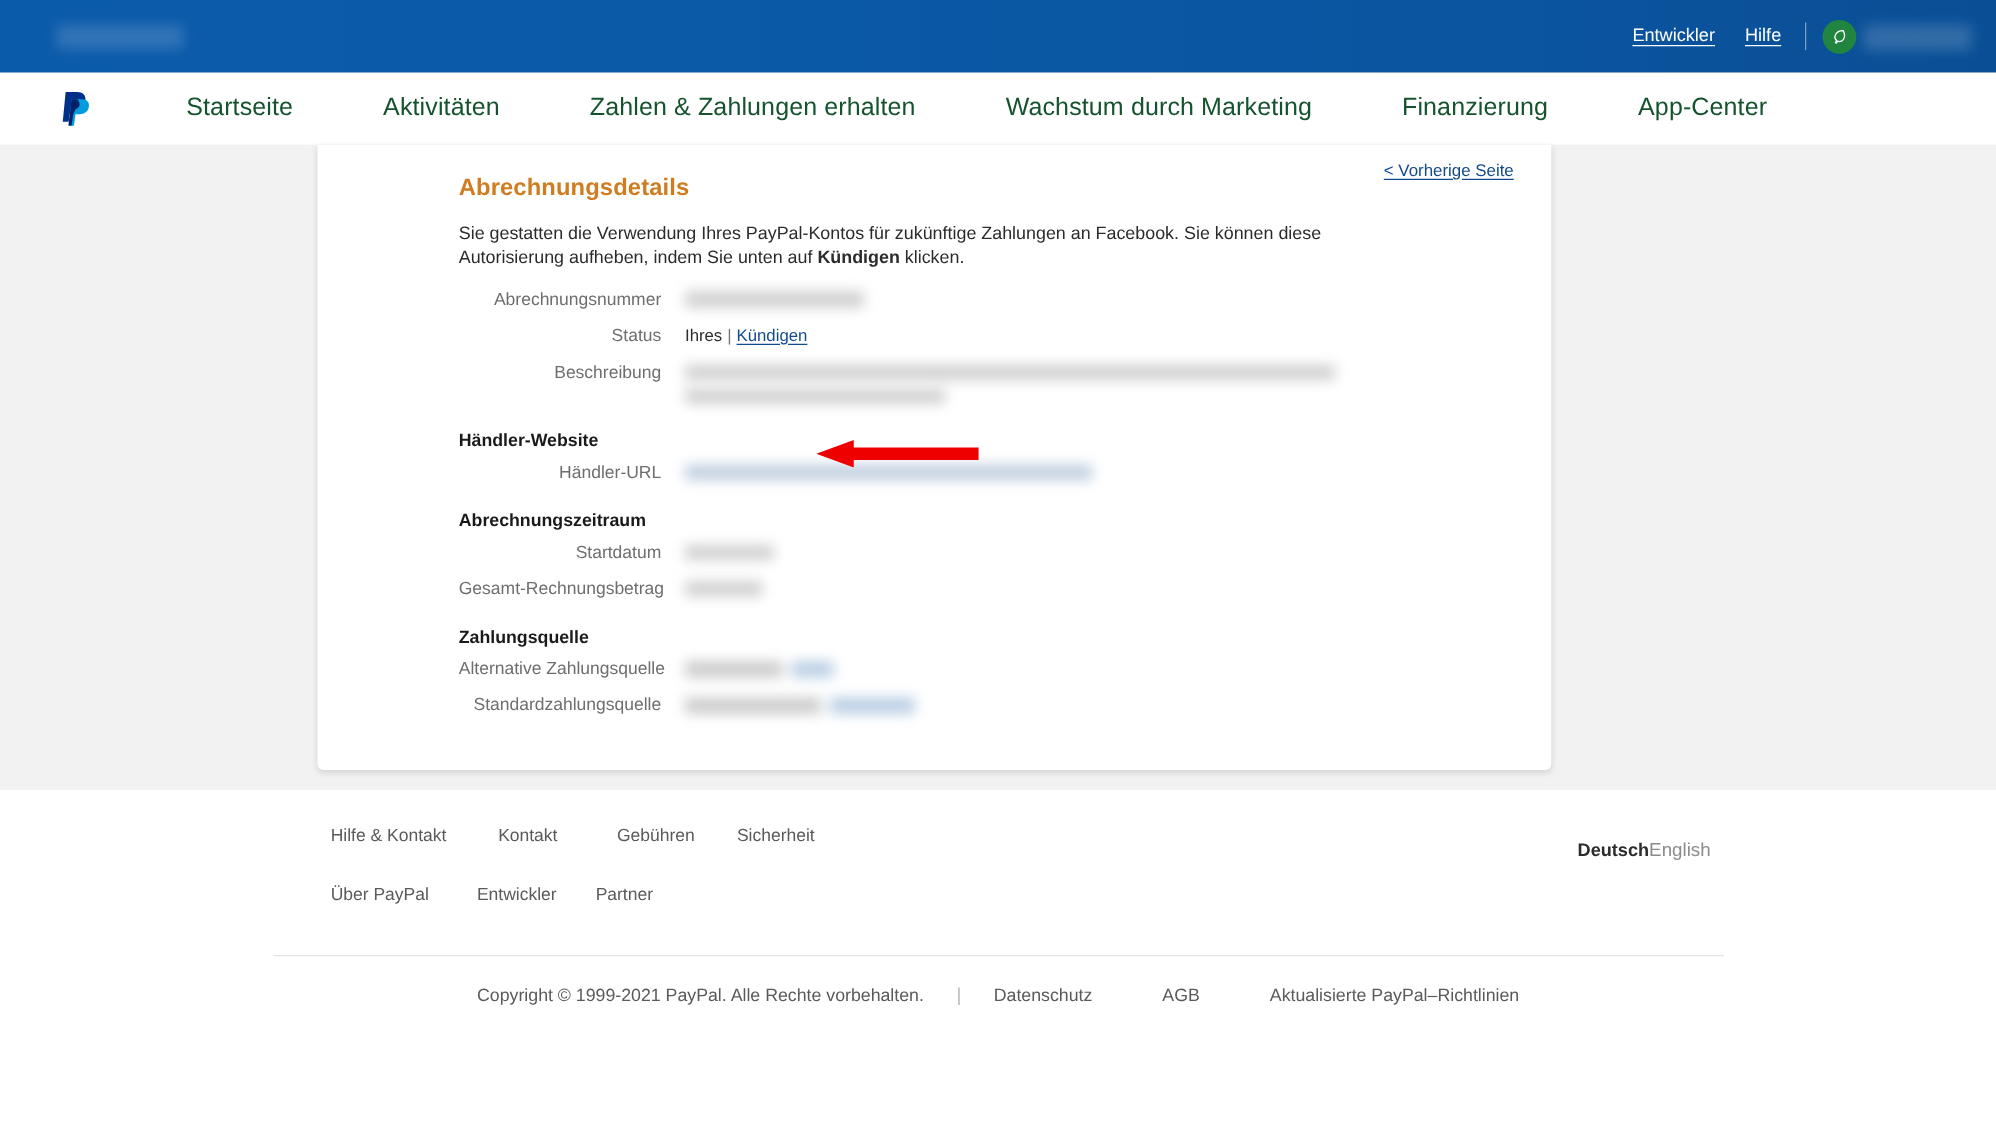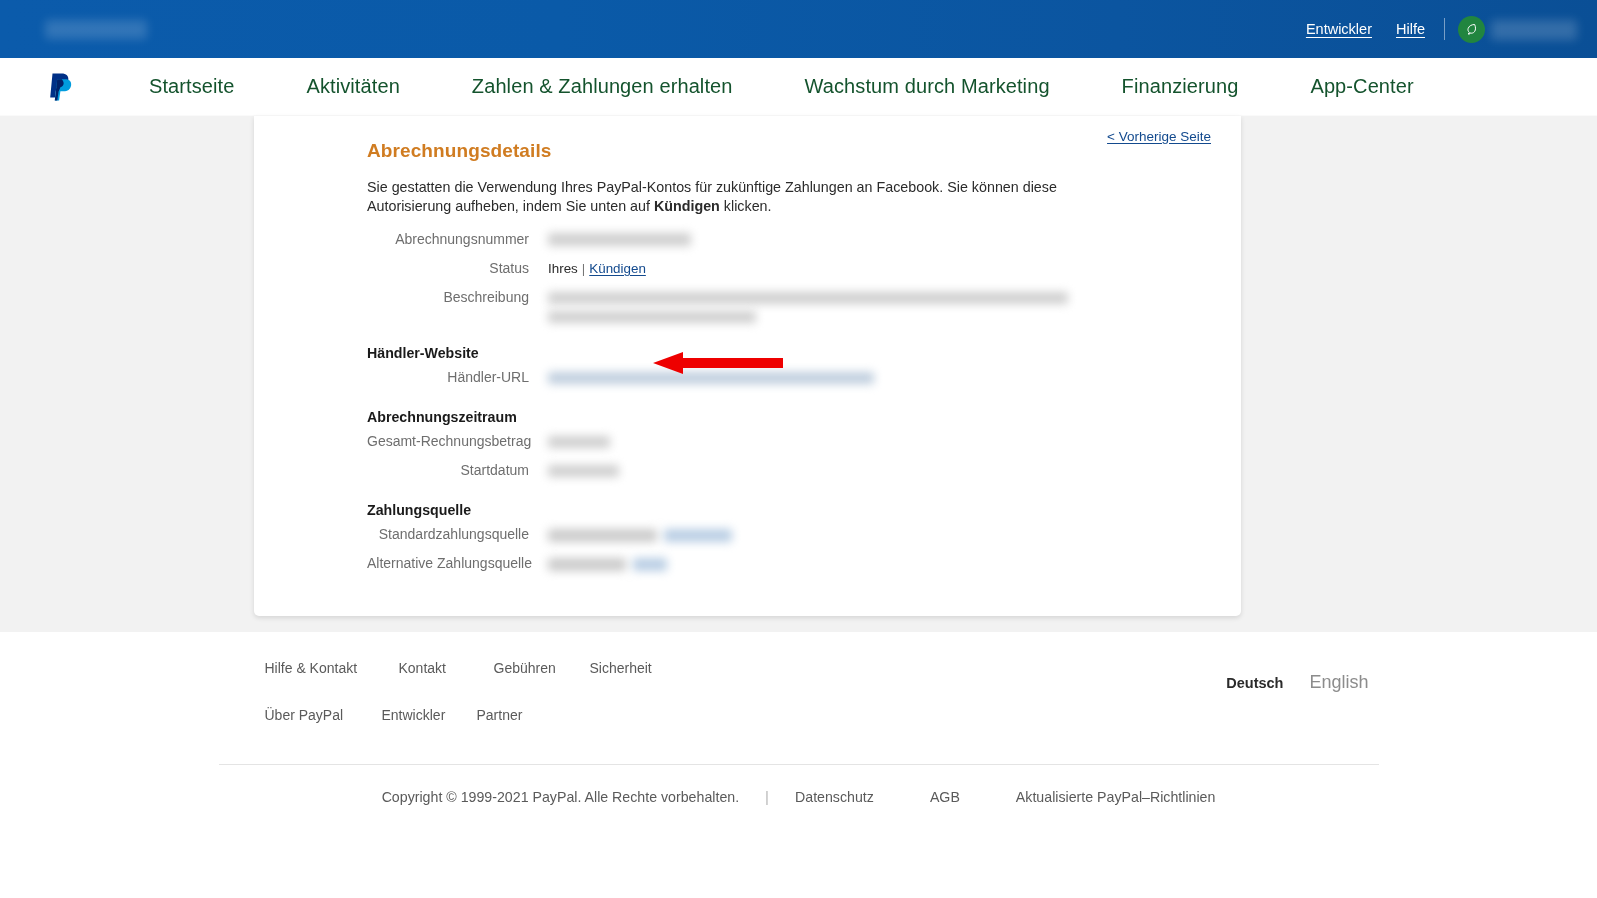--- a/index.html
+++ b/index.html
@@ -156,21 +156,21 @@
     color: #5a5a5a; font-size: 14px; cursor: pointer; white-space: nowrap;
   }
   .frow1, .frow2 { position: absolute; display: flex; }
   .frow1 { top: 28px; left: 46px; align-items: flex-end; }
   .frow2 { top: 75px; left: 46px; }
   .lang {
     position: absolute; top: 40px; right: 10px;
     display: flex; align-items: center;
   }
   .lang-active { color: #2b2b2b; font-size: 14.5px; font-weight: bold; cursor: pointer; }
-  .lang-inactive { color: #8c8c8c; font-size: 18px; cursor: pointer; margin-left: 26px; }
+  .lang-inactive { color: #8c8c8c; font-size: 15px; cursor: pointer; }
   .footer-rule {
     position: absolute; top: 132px; left: 0; width: 1160px;
     height: 1px; background: #e4e4e4;
   }
   .copyrow {
     position: absolute; top: 156px; left: 0; width: 1160px;
     display: flex; align-items: center; justify-content: center;
   }
   .copytext { color: #5a5a5a; font-size: 14.2px; white-space: nowrap; }
   .copy-div { color: #b9b9b9; margin: 0 26px; font-size: 15px; }
@@ -255,53 +255,53 @@
             <div class="val">
               <span class="blur bluegray" style="width:326px;height:12px;margin-top:4px;"></span>
             </div>
           </div>
         </div>
 
         <div class="section">
           <div class="section-head">Abrechnungszeitraum</div>
 
           <div class="row">
+            <div class="lbl">Startdatum</div>
+            <div class="val">
+              <span class="blur gray" style="width:71px;height:12px;margin-top:4px;"></span>
+            </div>
+          </div>
+
+          <div class="row">
             <div class="lbl">Gesamt-Rechnungsbetrag</div>
             <div class="val">
               <span class="blur gray" style="width:62px;height:12px;margin-top:4px;"></span>
-            </div>
-          </div>
-
-          <div class="row">
-            <div class="lbl">Startdatum</div>
-            <div class="val">
-              <span class="blur gray" style="width:71px;height:12px;margin-top:4px;"></span>
             </div>
           </div>
         </div>
 
         <div class="section">
           <div class="section-head">Zahlungsquelle</div>
+
+          <div class="row">
+            <div class="lbl">Alternative Zahlungsquelle</div>
+            <div class="val">
+              <span class="blur-pair" style="margin-top:4px;">
+                <span class="bp-gray" style="width:78px;"></span>
+                <span class="bp-blue" style="width:34px;"></span>
+              </span>
+            </div>
+          </div>
 
           <div class="row">
             <div class="lbl">Standardzahlungsquelle</div>
             <div class="val">
               <span class="blur-pair" style="margin-top:4px;">
                 <span class="bp-gray" style="width:109px;"></span>
                 <span class="bp-blue" style="width:68px;"></span>
-              </span>
-            </div>
-          </div>
-
-          <div class="row">
-            <div class="lbl">Alternative Zahlungsquelle</div>
-            <div class="val">
-              <span class="blur-pair" style="margin-top:4px;">
-                <span class="bp-gray" style="width:78px;"></span>
-                <span class="bp-blue" style="width:34px;"></span>
               </span>
             </div>
           </div>
         </div>
 
       </div>
     </div>
   </div>
 
   <svg class="arrow" viewBox="0 0 130 22" aria-hidden="true">

